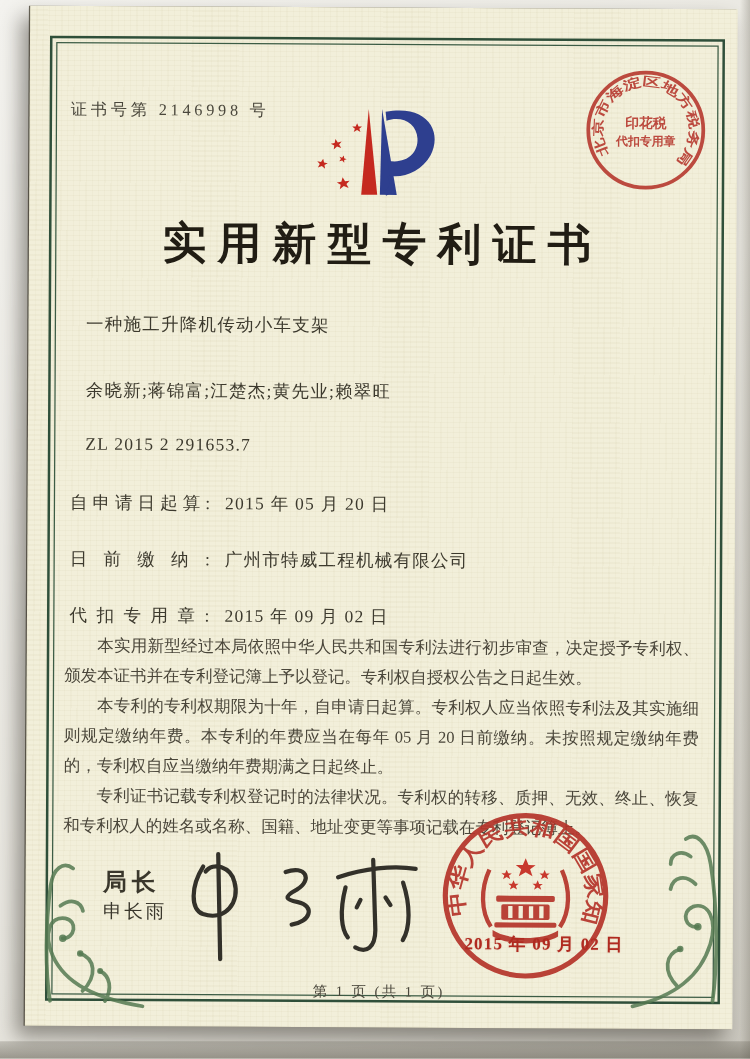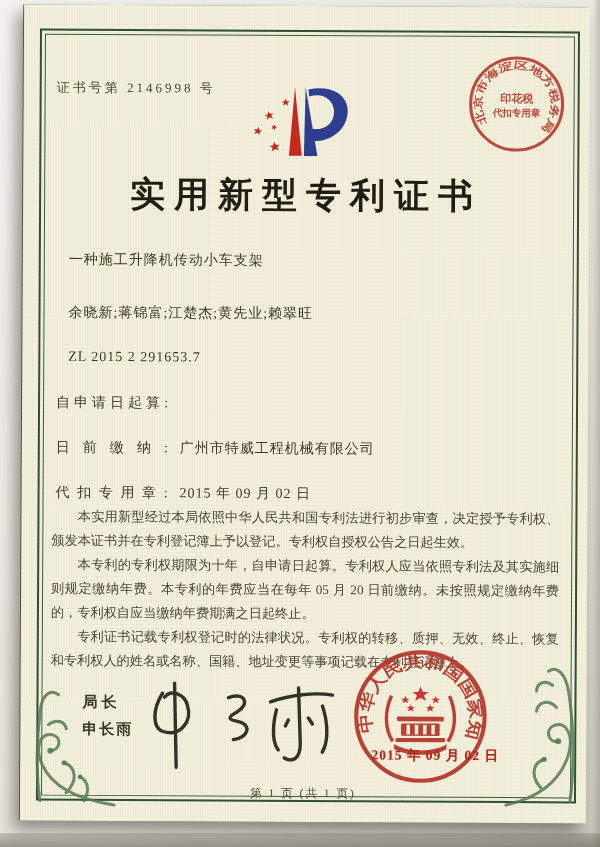--- a/index.html
+++ b/index.html
@@ -29,22 +29,22 @@
   }
   .field-row{position:absolute;left:34px;width:500px;display:flex;font-size:14px;color:#3d3a2e;}
   .flabel{width:112px;text-align:justify;text-align-last:justify;flex:none;}
   .fvalue{margin-left:12px;letter-spacing:1px;white-space:nowrap;}
   .row0{top:246px}.row1{top:299px}.row2{top:344px}.row3{top:389px}.row4{top:434px}.row5{top:479px}
   .body-text{
     position:absolute;left:30px;top:500px;width:508px;
     font-size:13.2px;line-height:1.82;color:#4a463a;text-align:justify;
   }
   .body-text p{margin:0;text-indent:2em;}
-  .sig-title{position:absolute;left:62px;top:688px;font-size:15px;font-weight:bold;color:#3a372c;letter-spacing:4px;}
-  .sig-name{position:absolute;left:62px;top:715px;font-size:15px;font-weight:bold;color:#3a372c;letter-spacing:2px;}
+  .sig-title{position:absolute;left:62px;top:688px;font-size:19px;font-weight:bold;color:#3a372c;letter-spacing:4px;}
+  .sig-name{position:absolute;left:62px;top:715px;font-size:15px;font-weight:normal;color:#3a372c;letter-spacing:2px;}
   .signature-svg{position:absolute;left:118px;top:672px;width:210px;height:100px;}
   .cnipa-seal{position:absolute;left:331px;top:641px;width:138px;height:138px;opacity:0.92;}
   .seal-date{
     position:absolute;left:330px;top:740px;width:170px;text-align:center;
     font-size:13.5px;font-weight:bold;color:#b02a20;letter-spacing:1px;text-shadow:0 0 1px rgba(176,42,32,0.4);
   }
   .footer{position:absolute;left:0;top:780px;width:100%;text-align:center;font-size:11.5px;color:#4a473c;letter-spacing:2px;}
   .flourish-bl{position:absolute;left:6px;bottom:12px;width:92px;height:128px;}
   .flourish-br{position:absolute;right:4px;bottom:14px;width:80px;height:158px;transform:scaleX(-1);}
   .bottom-band{position:absolute;left:0;bottom:0;width:100%;height:14px;background:linear-gradient(180deg,rgba(90,86,74,0.25),rgba(90,86,74,0.55));}
@@ -95,20 +95,21 @@
       <span class="fvalue">一种施工升降机传动小车支架</span>
     </div>
     <div class="field-row row1">
       <span class="fvalue">余晓新;蒋锦富;江楚杰;黄先业;赖翠旺</span>
     </div>
     <div class="field-row row2">
       <span class="fvalue">ZL 2015 2 291653.7</span>
     </div>
     <div class="field-row row3">
       <span class="flabel">自申请日起算:</span>
+      <span class="fvalue">2015 年 05 月 20 日</span>
     </div>
     <div class="field-row row4">
       <span class="flabel">日前缴纳:</span>
       <span class="fvalue">广州市特威工程机械有限公司</span>
     </div>
     <div class="field-row row5">
       <span class="flabel">代扣专用章:</span>
       <span class="fvalue">2015 年 09 月 02 日</span>
     </div>
 

